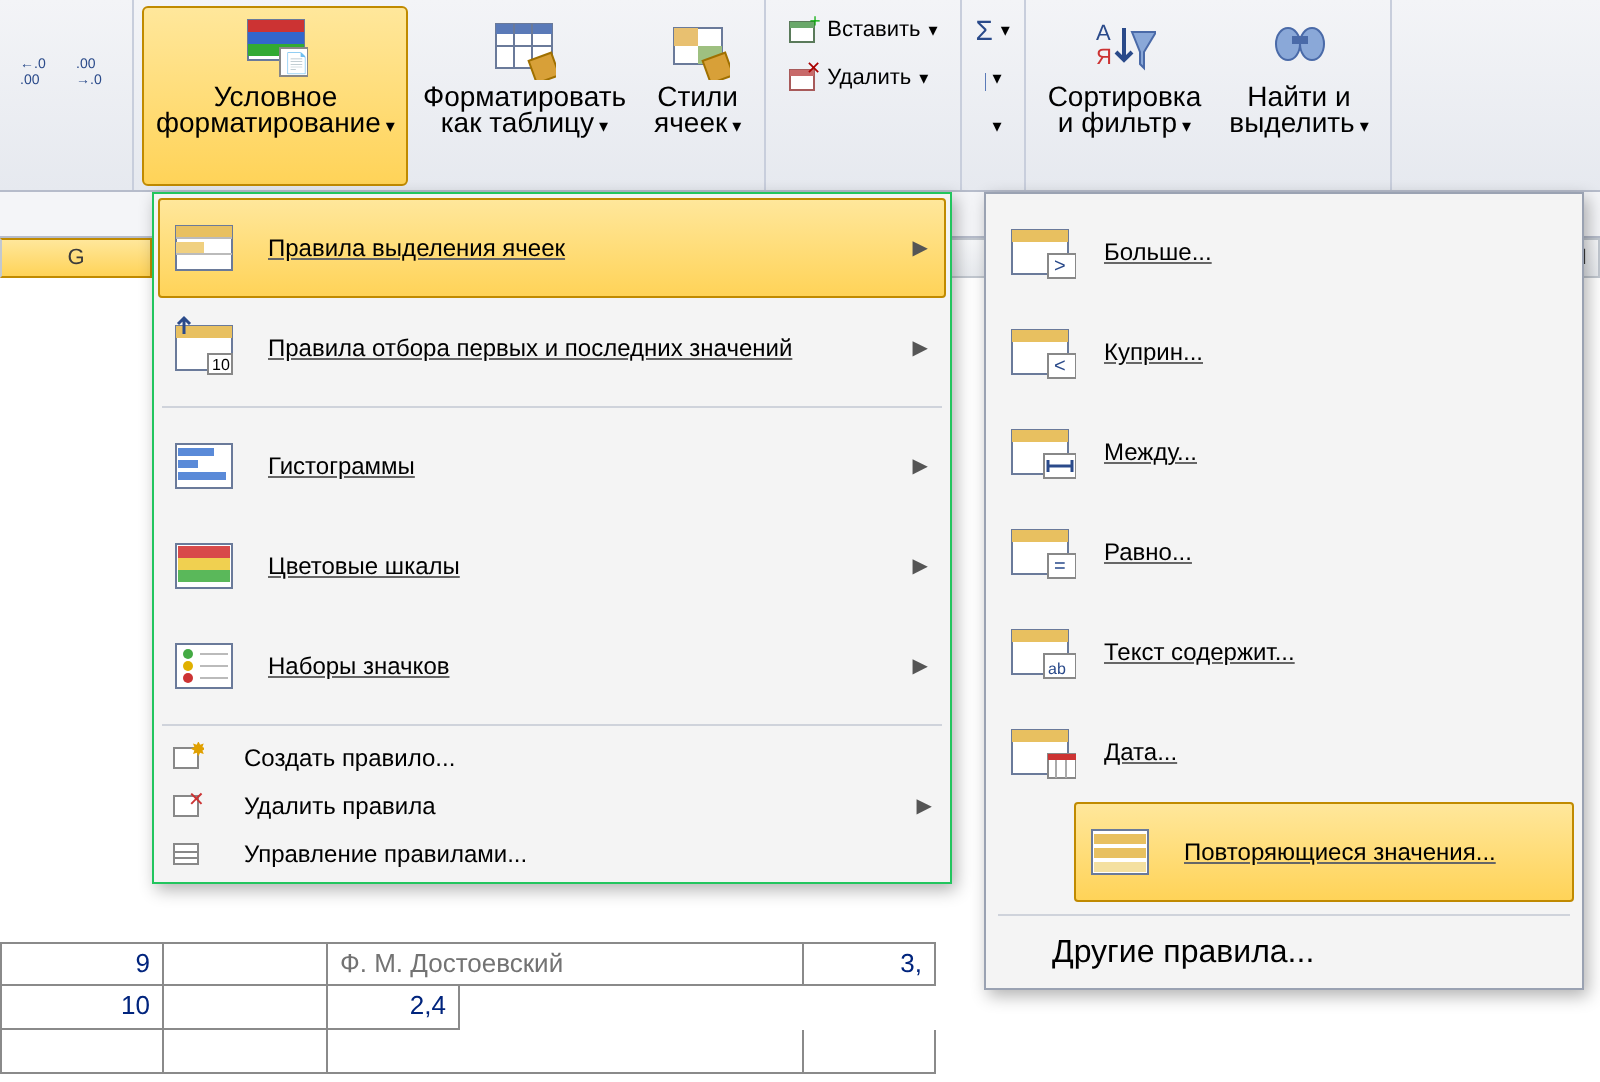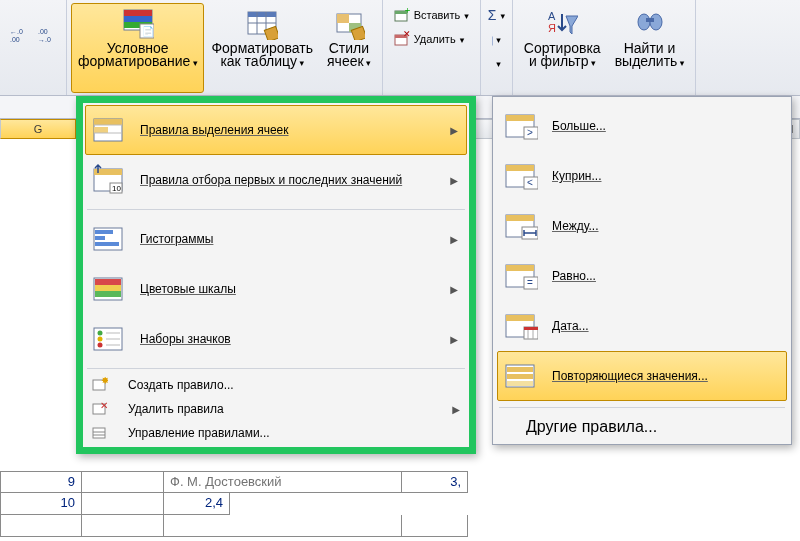--- a/index.html
+++ b/index.html
@@ -33,35 +33,35 @@
 
   
   .data-area{position:absolute;left:0;right:0;bottom:0;height:70px;}
   .data-row{display:flex;height:22px;}
   .data-cell{border:1px solid #8a8a8a;border-top:none;border-left:none;font-size:13px;padding:2px 6px;color:#737373;background:#fff;overflow:hidden;white-space:nowrap;}
   .data-row:first-child .data-cell{border-top:1px solid #8a8a8a;}
   .data-cell.num{text-align:right;color:#00247d;}
   .data-cell:first-child{border-left:1px solid #8a8a8a;}
 
   
-  .menu1{position:absolute;left:76px;top:96px;width:400px;background:#f4f4f4;border:7px solid #22c55e;box-shadow:2px 3px 8px rgba(0,0,0,.3);padding:2px;}
+  .menu1{position:absolute;left:76px;top:96px;width:400px;background:#f4f4f4;border:1px solid #22c55e;box-shadow:2px 3px 8px rgba(0,0,0,.3);padding:2px;}
   .menu1 .mitem{display:flex;align-items:center;height:50px;padding:4px 6px;border:1px solid transparent;border-radius:2px;cursor:pointer;position:relative;}
   .menu1 .mitem.highlight{background:linear-gradient(#ffe79b,#ffd358);border-color:#c08a00;}
   .menu1 .mitem .micon{width:34px;height:34px;margin-right:14px;flex-shrink:0;}
   .menu1 .mitem .mlabel{font-size:12px;text-decoration:underline;text-decoration-color:#666;}
   .menu1 .mitem .arrow{position:absolute;right:8px;font-size:10px;color:#555;}
   .menu1 .sep{height:1px;background:#cfd3db;margin:4px 2px;}
   .menu1 .sitem{display:flex;align-items:center;height:24px;padding:2px 6px;cursor:pointer;border:1px solid transparent;border-radius:2px;}
   .menu1 .sitem .sicon{width:16px;height:16px;margin-right:20px;flex-shrink:0;}
   .menu1 .sitem .slabel{font-size:12px;}
 
   
   .menu2{position:absolute;left:492px;top:96px;width:300px;background:#f4f4f4;border:1px solid #9aa2b2;box-shadow:2px 3px 8px rgba(0,0,0,.3);padding:4px;}
   .menu2 .mitem2{display:flex;align-items:center;height:50px;padding:4px 6px;border:1px solid transparent;border-radius:2px;cursor:pointer;}
-  .menu2 .mitem2.highlight{background:linear-gradient(#ffe79b,#ffd358);border-color:#c08a00;}
+  .menu2 .mitem2.highlight{background:linear-gradient(#ffe79b,#ffd358);border-color:#c08a00;margin-left:40px;}
   .menu2 .mitem2 .micon{width:34px;height:34px;margin-right:14px;flex-shrink:0;}
   .menu2 .mitem2 .mlabel{font-size:12px;text-decoration:underline;text-decoration-color:#666;}
   .menu2 .sep{height:1px;background:#cfd3db;margin:6px 2px;}
   .menu2 .sitem{height:26px;display:flex;align-items:center;padding:2px 28px;font-size:16px;cursor:pointer;border:1px solid transparent;}
 
   
   svg{display:block;}
 </style>
 </head>
 <body>
@@ -367,20 +367,31 @@
           <text x="23" y="27" font-size="10" fill="#2a4a8a">=</text>
         </svg>
       </span>
     <span class="mlabel">Равно...</span>
   </div>
   <div class="mitem2">
     <span class="micon">
         <svg width="34" height="34">
           <rect x="2" y="6" width="28" height="22" fill="#fff" stroke="#6a7a9a"></rect>
           <rect x="2" y="6" width="28" height="6" fill="#e8c060"></rect>
+          <rect x="18" y="18" width="16" height="12" fill="#fff" stroke="#888"></rect>
+          <text x="20" y="28" font-size="8" fill="#2a4a8a">ab</text>
+        </svg>
+      </span>
+    <span class="mlabel">Текст содержит...</span>
+  </div>
+  <div class="mitem2">
+    <span class="micon">
+        <svg width="34" height="34">
+          <rect x="2" y="6" width="28" height="22" fill="#fff" stroke="#6a7a9a"></rect>
+          <rect x="2" y="6" width="28" height="6" fill="#e8c060"></rect>
           <rect x="20" y="18" width="14" height="12" fill="#fff" stroke="#888"></rect>
           <rect x="20" y="18" width="14" height="3" fill="#c33"></rect>
           <line x1="24" y1="21" x2="24" y2="30" stroke="#aaa"></line>
           <line x1="29" y1="21" x2="29" y2="30" stroke="#aaa"></line>
         </svg>
       </span>
     <span class="mlabel">Дата...</span>
   </div>
   <div class="mitem2 highlight">
     <span class="micon">

